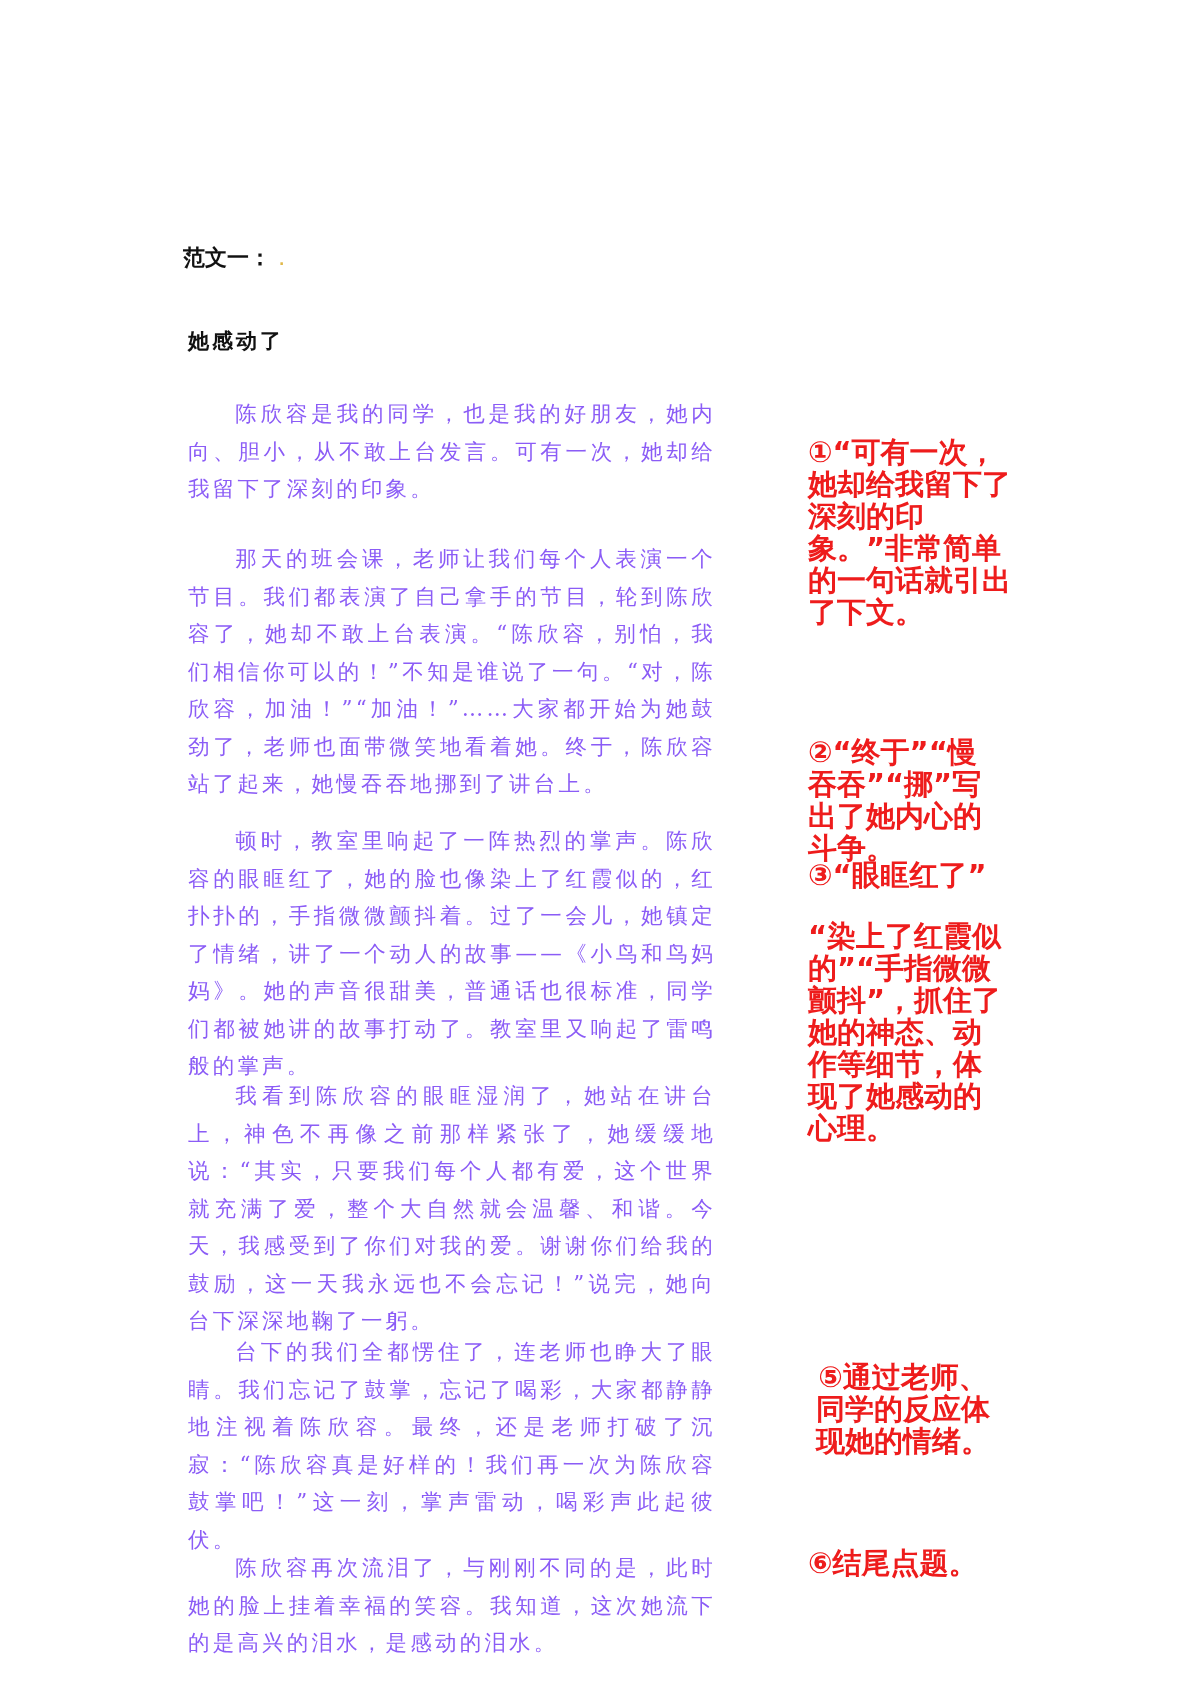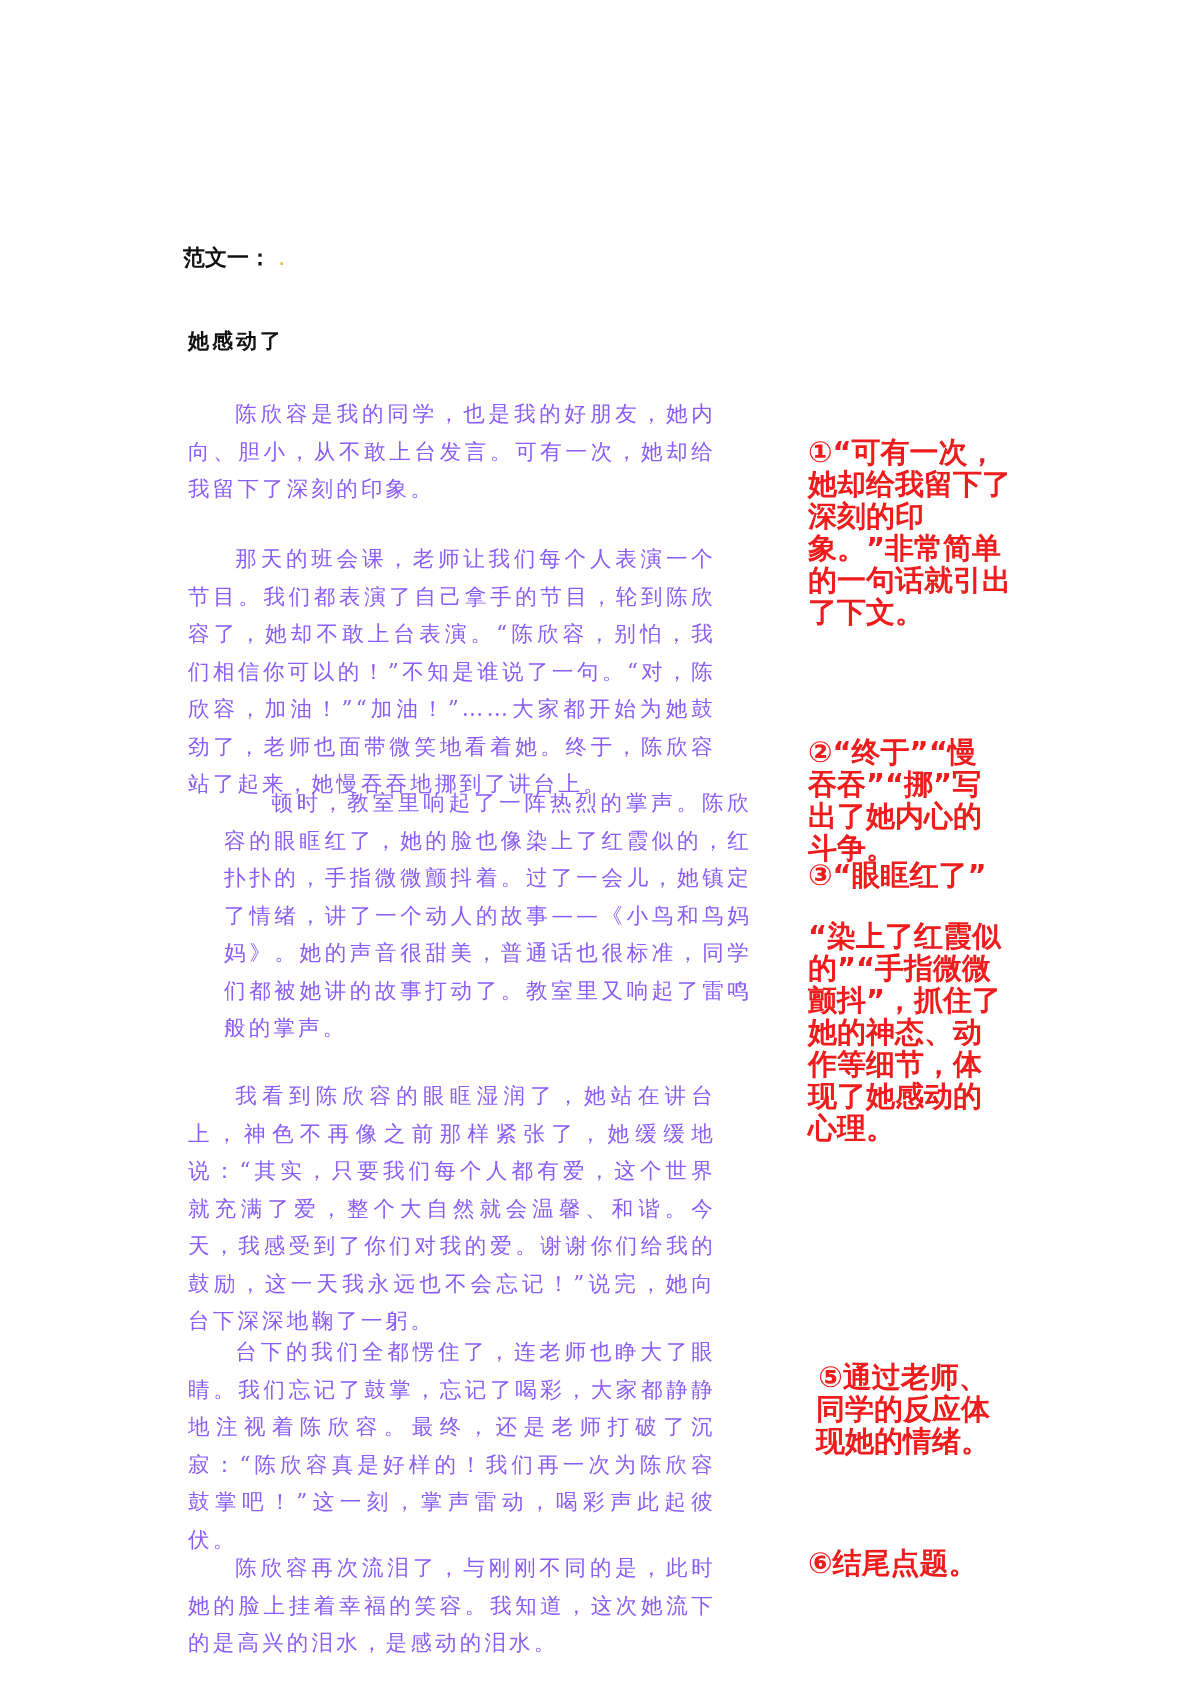--- a/index.html
+++ b/index.html
@@ -46,21 +46,21 @@
 
 <div class="page">
 
 
   <div class="section-label"><span>范文一：</span><span class="dot">.</span></div>
 
   <div class="essay-title">她感动了</div>
 
   <p class="para" style="top:395px;">陈欣容是我的同学，也是我的好朋友，她内向、胆小，从不敢上台发言。可有一次，她却给我留下了深刻的印象。</p>
   <p class="para" style="top:540px;">那天的班会课，老师让我们每个人表演一个节目。我们都表演了自己拿手的节目，轮到陈欣容了，她却不敢上台表演。“陈欣容，别怕，我们相信你可以的！”不知是谁说了一句。“对，陈欣容，加油！”“加油！”……大家都开始为她鼓劲了，老师也面带微笑地看着她。终于，陈欣容站了起来，她慢吞吞地挪到了讲台上。</p>
-  <p class="para" style="top:784px;margin-left:36px;">顿时，教室里响起了一阵热烈的掌声。陈欣容的眼眶红了，她的脸也像染上了红霞似的，红扑扑的，手指微微颤抖着。过了一会儿，她镇定了情绪，讲了一个动人的故事——《小鸟和鸟妈妈》。她的声音很甜美，普通话也很标准，同学们都被她讲的故事打动了。教室里又响起了雷鸣般的掌声。</p>
+  <p class="para" style="top:822px;">顿时，教室里响起了一阵热烈的掌声。陈欣容的眼眶红了，她的脸也像染上了红霞似的，红扑扑的，手指微微颤抖着。过了一会儿，她镇定了情绪，讲了一个动人的故事——《小鸟和鸟妈妈》。她的声音很甜美，普通话也很标准，同学们都被她讲的故事打动了。教室里又响起了雷鸣般的掌声。</p>
   <p class="para" style="top:1077px;">我看到陈欣容的眼眶湿润了，她站在讲台上，神色不再像之前那样紧张了，她缓缓地说：“其实，只要我们每个人都有爱，这个世界就充满了爱，整个大自然就会温馨、和谐。今天，我感受到了你们对我的爱。谢谢你们给我的鼓励，这一天我永远也不会忘记！”说完，她向台下深深地鞠了一躬。</p>
   <p class="para" style="top:1333px;">台下的我们全都愣住了，连老师也睁大了眼睛。我们忘记了鼓掌，忘记了喝彩，大家都静静地注视着陈欣容。最终，还是老师打破了沉寂：“陈欣容真是好样的！我们再一次为陈欣容鼓掌吧！”这一刻，掌声雷动，喝彩声此起彼伏。</p>
   <p class="para" style="top:1549px;">陈欣容再次流泪了，与刚刚不同的是，此时她的脸上挂着幸福的笑容。我知道，这次她流下的是高兴的泪水，是感动的泪水。</p>
 
   <p class="note" style="top:424px;">①“可有一次，她却给我留下了深刻的印象。”非常简单的一句话就引出了下文。</p>
   <p class="note" style="top:724px; width:190px;">②“终于”“慢吞吞”“挪”写出了她内心的斗争。</p>
   <p class="note" style="top:847px;">③“眼眶红了”</p>
   <p class="note" style="top:908px; width:195px;">“染上了红霞似的”“手指微微颤抖”，抓住了她的神态、动作等细节，体现了她感动的心理。</p>
   <p class="note" style="top:1349px; width:190px;text-align:center;">⑤通过老师、同学的反应体现她的情绪。</p>
   <p class="note" style="top:1535px;">⑥结尾点题。</p>

